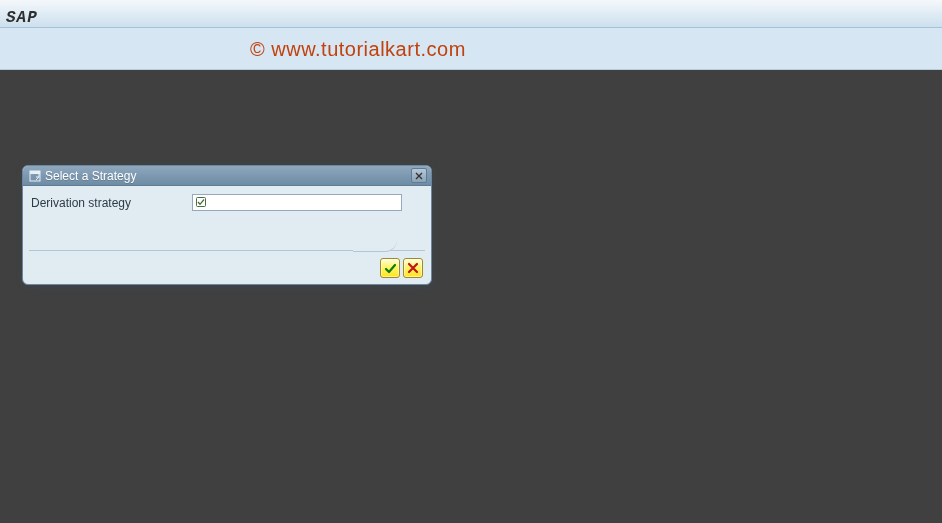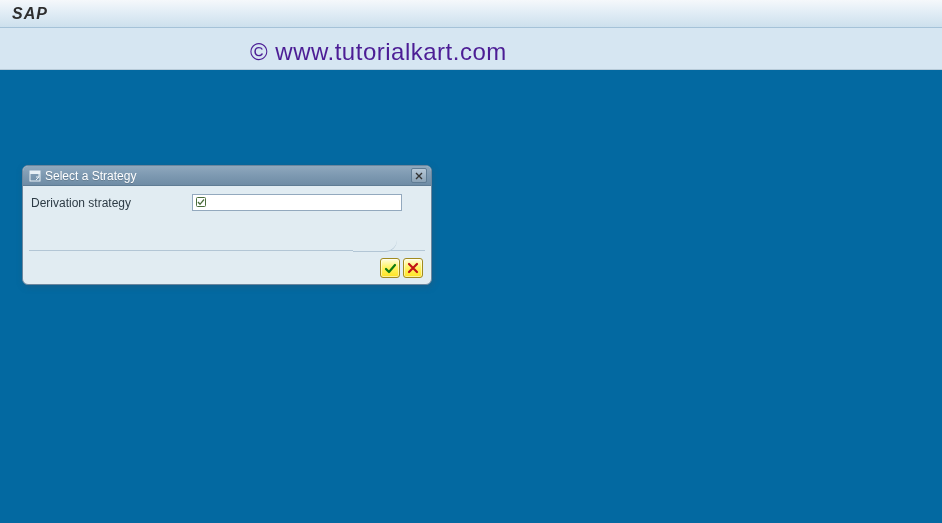--- a/index.html
+++ b/index.html
@@ -16,53 +16,54 @@
       overflow: hidden;
       position: relative;
     }
     
     
     .header {
       background: linear-gradient(to bottom, #f5f8fb 0%, #e0ecf5 50%, #cde0ed 100%);
       border-bottom: 1px solid #a5c2d8;
       height: 28px;
       display: flex;
-      align-items: center;
-      padding: 0 12px;
+      align-items: flex-end;
+      padding: 0 6px;
+      font-family: Liberation Mono, monospace;
     }
     .header-title {
       font-style: italic;
       font-weight: bold;
       font-size: 16px;
       color: #2e2e2e;
       letter-spacing: 1px;
     }
     
     
     .toolbar {
       background: #d6e6f2;
       height: 42px;
       border-bottom: 1px solid #b8cbd9;
     }
     
     
     .canvas {
-      background: #0369a1;
+      background: #404040;
       width: 100%;
       height: calc(100% - 70px);
       position: relative;
     }
     
     
     .watermark {
       position: absolute;
       top: 38px;
       left: 250px;
-      font-size: 24px;
-      color: #4c1d95;
+      font-size: 20px;
+      color: #c2410c;
       letter-spacing: 0.5px;
       user-select: none;
       pointer-events: none;
       z-index: 50;
       font-weight: 500;
     }
     
     
     .dialog {
       position: absolute;

